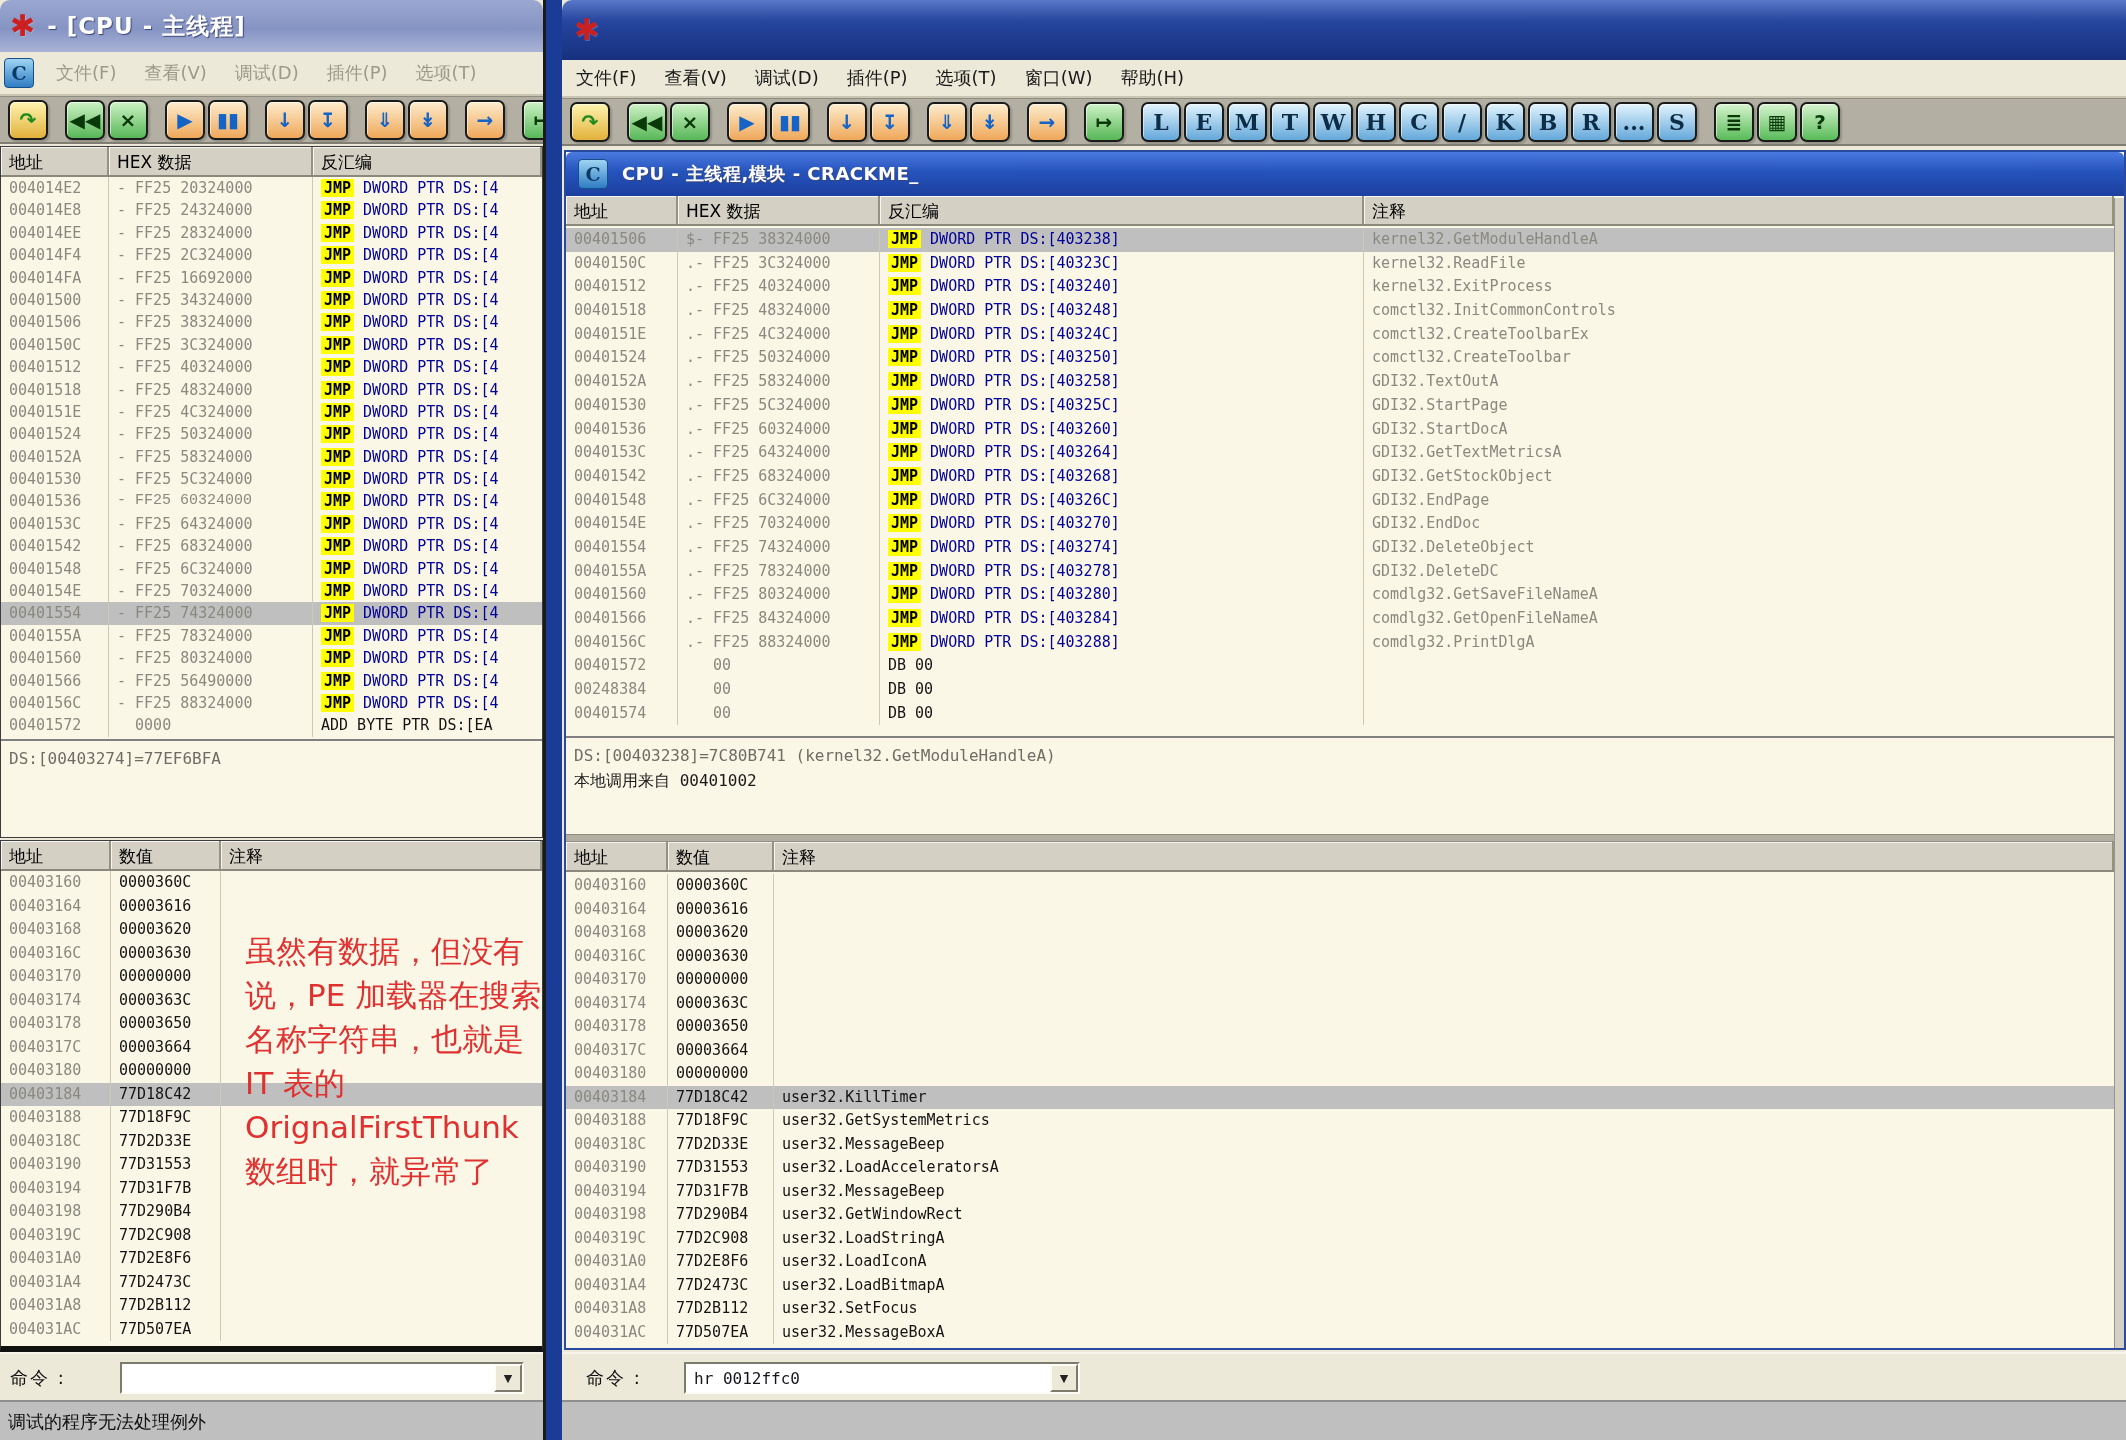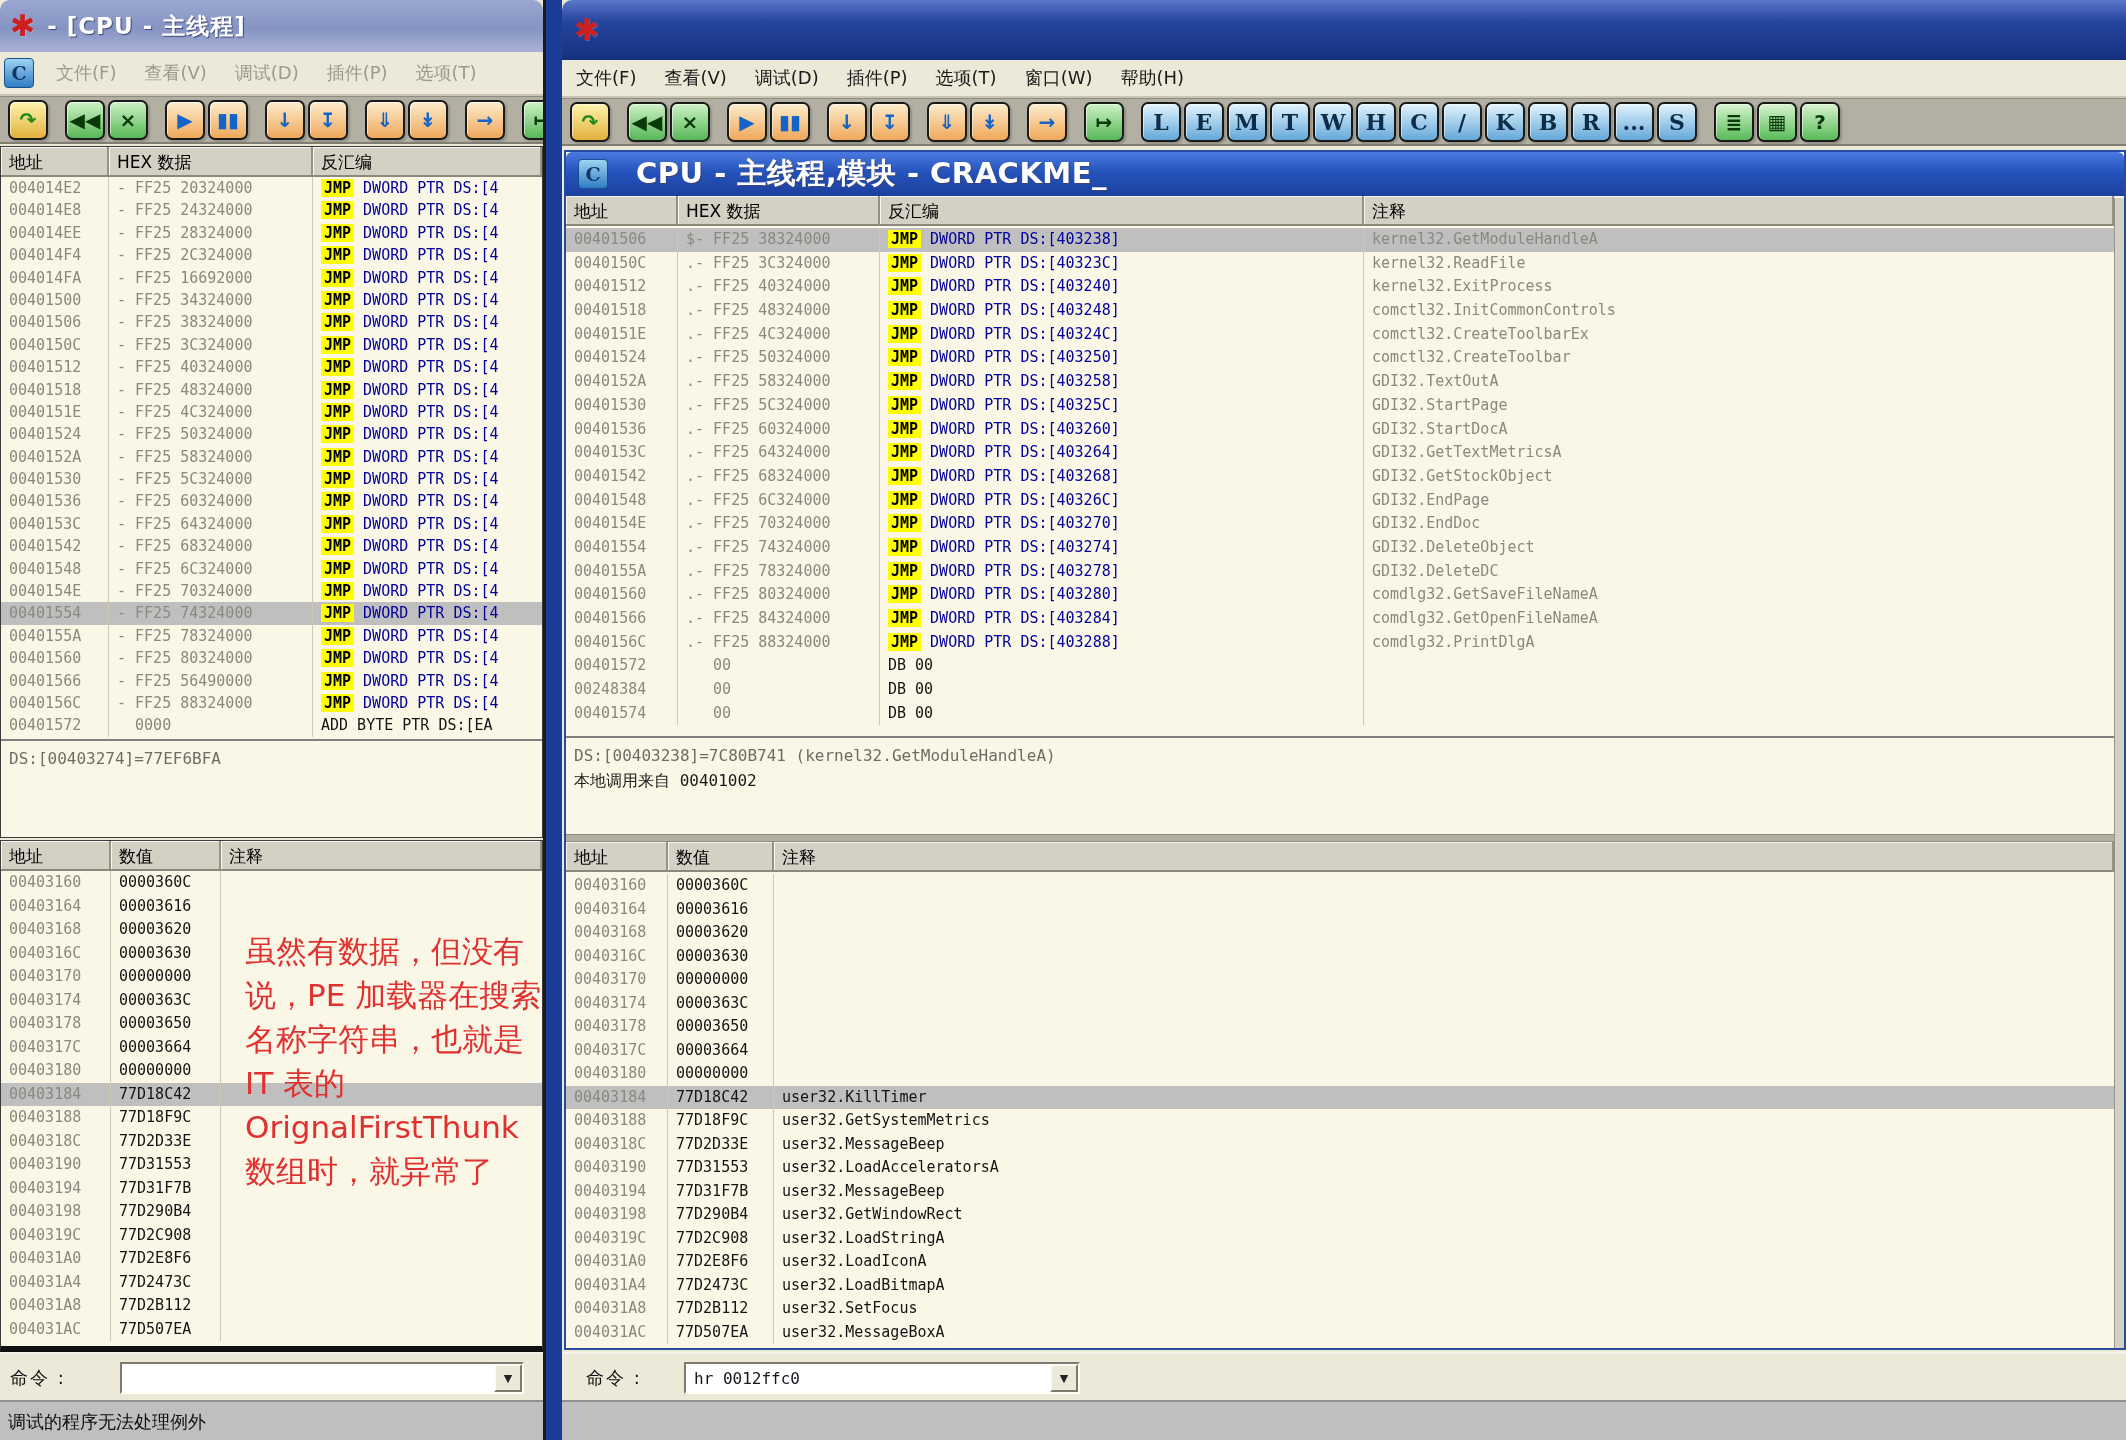--- a/index.html
+++ b/index.html
@@ -73,21 +73,21 @@
               font-size:16px; }
   .infopane .l1 { color:#6e6d65; }
   .infopane .l2 { color:#1a1a1a; margin-top:6px; }
 
   
   .child { position:absolute; left:2px; right:0; top:150px; bottom:90px;
            border:2px solid #2a4a9e; background:#fbf7e6; }
   .child-title { position:absolute; left:0; right:0; top:0; height:44px;
                  background:linear-gradient(180deg,#4a7ae0 0%,#2553bc 45%,#1c3f9e 100%);
                  border-radius:6px 6px 0 0; display:flex; align-items:center; padding-left:8px; }
-  .child-title .title-text { font-size:29px; margin-left:20px; letter-spacing:0.5px; }
+  .child-title .title-text { font-size:18px; margin-left:6px; letter-spacing:0.5px; }
 
   
   .cmdbar { position:absolute; left:0; right:0; bottom:40px; height:48px; background:#ece9d8;
             border-top:2px solid #f6f4ea; }
   .cmd-label { position:absolute; top:12px; font-size:18px; color:#111; letter-spacing:2px; }
   .combo { position:absolute; top:8px; height:32px; background:#fff;
            border:2px solid; border-color:#7d7a6e #fdfcf5 #fdfcf5 #7d7a6e; display:flex; }
   .combo input { flex:1; border:0; outline:none; background:#fff; padding:0 0 0 8px;
                  font-family:"DejaVu Sans Mono","Liberation Mono",monospace; font-size:16px; color:#15151e; }
   .combo-arrow { width:28px; background:#ece9d8; border-left:2px solid #b5b2a5;
@@ -157,21 +157,21 @@
           <div class="trow" style="height: 22.4px; line-height: 22.4px;"><span class="cell c-gray" style="width: 108px;">004014FA</span><span class="cell c-gray" style="width: 204px;">- FF25 16692000</span><span class="cell" style="flex: 1 1 0%; border-right: 0px;"><span class="mn-jmp">JMP</span><span class="op-navy">DWORD PTR DS:[4</span></span></div>
           <div class="trow" style="height: 22.4px; line-height: 22.4px;"><span class="cell c-gray" style="width: 108px;">00401500</span><span class="cell c-gray" style="width: 204px;">- FF25 34324000</span><span class="cell" style="flex: 1 1 0%; border-right: 0px;"><span class="mn-jmp">JMP</span><span class="op-navy">DWORD PTR DS:[4</span></span></div>
           <div class="trow" style="height: 22.4px; line-height: 22.4px;"><span class="cell c-gray" style="width: 108px;">00401506</span><span class="cell c-gray" style="width: 204px;">- FF25 38324000</span><span class="cell" style="flex: 1 1 0%; border-right: 0px;"><span class="mn-jmp">JMP</span><span class="op-navy">DWORD PTR DS:[4</span></span></div>
           <div class="trow" style="height: 22.4px; line-height: 22.4px;"><span class="cell c-gray" style="width: 108px;">0040150C</span><span class="cell c-gray" style="width: 204px;">- FF25 3C324000</span><span class="cell" style="flex: 1 1 0%; border-right: 0px;"><span class="mn-jmp">JMP</span><span class="op-navy">DWORD PTR DS:[4</span></span></div>
           <div class="trow" style="height: 22.4px; line-height: 22.4px;"><span class="cell c-gray" style="width: 108px;">00401512</span><span class="cell c-gray" style="width: 204px;">- FF25 40324000</span><span class="cell" style="flex: 1 1 0%; border-right: 0px;"><span class="mn-jmp">JMP</span><span class="op-navy">DWORD PTR DS:[4</span></span></div>
           <div class="trow" style="height: 22.4px; line-height: 22.4px;"><span class="cell c-gray" style="width: 108px;">00401518</span><span class="cell c-gray" style="width: 204px;">- FF25 48324000</span><span class="cell" style="flex: 1 1 0%; border-right: 0px;"><span class="mn-jmp">JMP</span><span class="op-navy">DWORD PTR DS:[4</span></span></div>
           <div class="trow" style="height: 22.4px; line-height: 22.4px;"><span class="cell c-gray" style="width: 108px;">0040151E</span><span class="cell c-gray" style="width: 204px;">- FF25 4C324000</span><span class="cell" style="flex: 1 1 0%; border-right: 0px;"><span class="mn-jmp">JMP</span><span class="op-navy">DWORD PTR DS:[4</span></span></div>
           <div class="trow" style="height: 22.4px; line-height: 22.4px;"><span class="cell c-gray" style="width: 108px;">00401524</span><span class="cell c-gray" style="width: 204px;">- FF25 50324000</span><span class="cell" style="flex: 1 1 0%; border-right: 0px;"><span class="mn-jmp">JMP</span><span class="op-navy">DWORD PTR DS:[4</span></span></div>
           <div class="trow" style="height: 22.4px; line-height: 22.4px;"><span class="cell c-gray" style="width: 108px;">0040152A</span><span class="cell c-gray" style="width: 204px;">- FF25 58324000</span><span class="cell" style="flex: 1 1 0%; border-right: 0px;"><span class="mn-jmp">JMP</span><span class="op-navy">DWORD PTR DS:[4</span></span></div>
           <div class="trow" style="height: 22.4px; line-height: 22.4px;"><span class="cell c-gray" style="width: 108px;">00401530</span><span class="cell c-gray" style="width: 204px;">- FF25 5C324000</span><span class="cell" style="flex: 1 1 0%; border-right: 0px;"><span class="mn-jmp">JMP</span><span class="op-navy">DWORD PTR DS:[4</span></span></div>
-          <div class="trow" style="height: 22.4px; line-height: 22.4px;"><span class="cell c-gray" style="width: 108px;">00401536</span><span class="cell c-gray" style="width: 204px;">- FF25 60324000</span><span class="cell" style="flex: 1 1 0%; border-right: 0px;"><span class="mn-jmp">JMP</span><span class="op-navy">DWORD PTR DS:[4</span></span></div>
+          <div class="trow" style="height: 22.4px; line-height: 22.4px;"><span class="cell c-gray" style="width: 108px;">00401536</span><span class="cell c-gray" style="width: 204px; font-family: Liberation Mono, monospace;">- FF25 60324000</span><span class="cell" style="flex: 1 1 0%; border-right: 0px;"><span class="mn-jmp">JMP</span><span class="op-navy">DWORD PTR DS:[4</span></span></div>
           <div class="trow" style="height: 22.4px; line-height: 22.4px;"><span class="cell c-gray" style="width: 108px;">0040153C</span><span class="cell c-gray" style="width: 204px;">- FF25 64324000</span><span class="cell" style="flex: 1 1 0%; border-right: 0px;"><span class="mn-jmp">JMP</span><span class="op-navy">DWORD PTR DS:[4</span></span></div>
           <div class="trow" style="height: 22.4px; line-height: 22.4px;"><span class="cell c-gray" style="width: 108px;">00401542</span><span class="cell c-gray" style="width: 204px;">- FF25 68324000</span><span class="cell" style="flex: 1 1 0%; border-right: 0px;"><span class="mn-jmp">JMP</span><span class="op-navy">DWORD PTR DS:[4</span></span></div>
           <div class="trow" style="height: 22.4px; line-height: 22.4px;"><span class="cell c-gray" style="width: 108px;">00401548</span><span class="cell c-gray" style="width: 204px;">- FF25 6C324000</span><span class="cell" style="flex: 1 1 0%; border-right: 0px;"><span class="mn-jmp">JMP</span><span class="op-navy">DWORD PTR DS:[4</span></span></div>
           <div class="trow" style="height: 22.4px; line-height: 22.4px;"><span class="cell c-gray" style="width: 108px;">0040154E</span><span class="cell c-gray" style="width: 204px;">- FF25 70324000</span><span class="cell" style="flex: 1 1 0%; border-right: 0px;"><span class="mn-jmp">JMP</span><span class="op-navy">DWORD PTR DS:[4</span></span></div>
           <div class="trow sel" style="height: 22.4px; line-height: 22.4px;"><span class="cell c-gray" style="width: 108px;">00401554</span><span class="cell c-gray" style="width: 204px;">- FF25 74324000</span><span class="cell" style="flex: 1 1 0%; border-right: 0px;"><span class="mn-jmp">JMP</span><span class="op-navy">DWORD PTR DS:[4</span></span></div>
           <div class="trow" style="height: 22.4px; line-height: 22.4px;"><span class="cell c-gray" style="width: 108px;">0040155A</span><span class="cell c-gray" style="width: 204px;">- FF25 78324000</span><span class="cell" style="flex: 1 1 0%; border-right: 0px;"><span class="mn-jmp">JMP</span><span class="op-navy">DWORD PTR DS:[4</span></span></div>
           <div class="trow" style="height: 22.4px; line-height: 22.4px;"><span class="cell c-gray" style="width: 108px;">00401560</span><span class="cell c-gray" style="width: 204px;">- FF25 80324000</span><span class="cell" style="flex: 1 1 0%; border-right: 0px;"><span class="mn-jmp">JMP</span><span class="op-navy">DWORD PTR DS:[4</span></span></div>
           <div class="trow" style="height: 22.4px; line-height: 22.4px;"><span class="cell c-gray" style="width: 108px;">00401566</span><span class="cell c-gray" style="width: 204px;">- FF25 56490000</span><span class="cell" style="flex: 1 1 0%; border-right: 0px;"><span class="mn-jmp">JMP</span><span class="op-navy">DWORD PTR DS:[4</span></span></div>
           <div class="trow" style="height: 22.4px; line-height: 22.4px;"><span class="cell c-gray" style="width: 108px;">0040156C</span><span class="cell c-gray" style="width: 204px;">- FF25 88324000</span><span class="cell" style="flex: 1 1 0%; border-right: 0px;"><span class="mn-jmp">JMP</span><span class="op-navy">DWORD PTR DS:[4</span></span></div>
           <div class="trow" style="height: 22.4px; line-height: 22.4px;"><span class="cell c-gray" style="width: 108px;">00401572</span><span class="cell c-gray" style="width: 204px;">  0000</span><span class="cell op-plain" style="flex: 1 1 0%; border-right: 0px;">ADD BYTE PTR DS:[EA</span></div>

